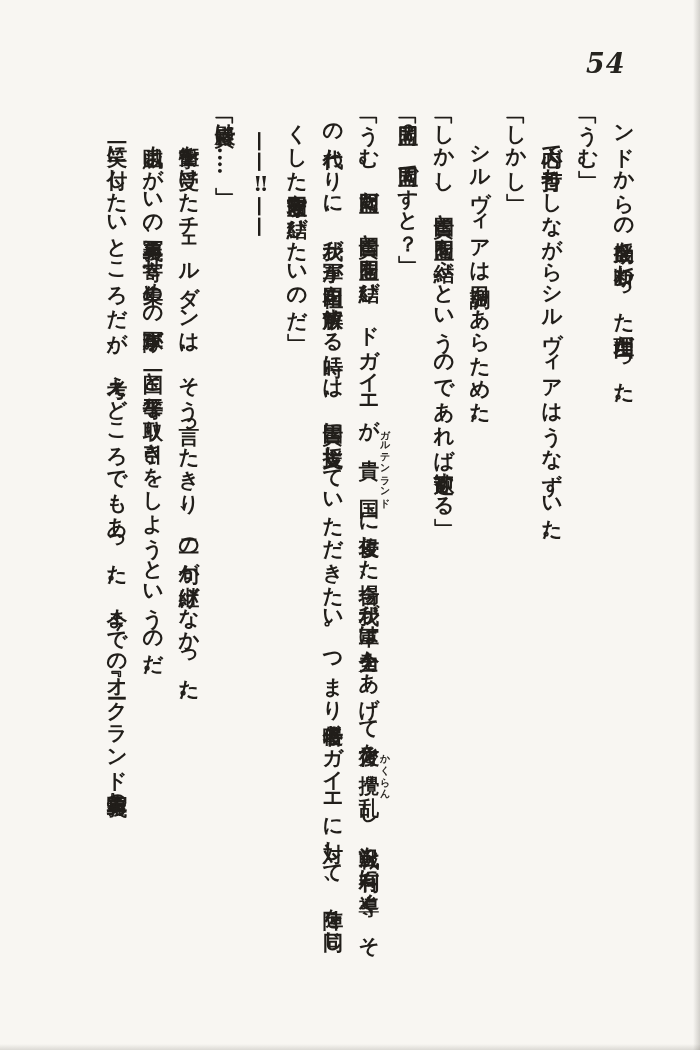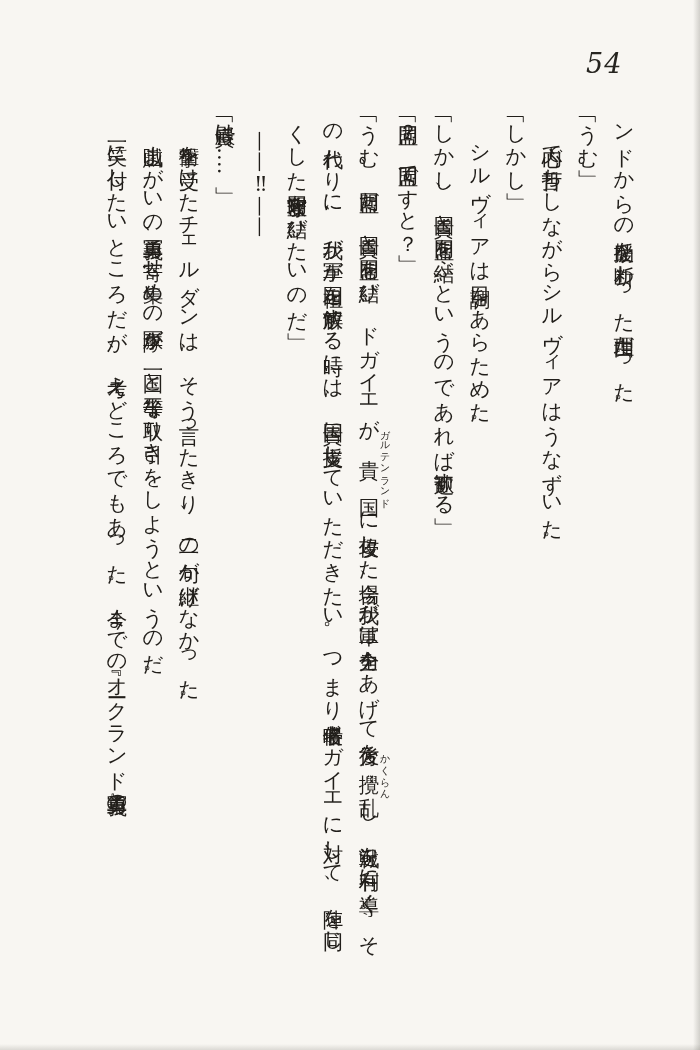--- a/index.html
+++ b/index.html
@@ -10,20 +10,21 @@
     width: 700px;
     height: 1050px;
     position: relative;
     overflow: hidden;
     background: #f8f6f2;
     font-family: "DejaVu Serif", "Liberation Serif", serif;
   }
   .page {
     position: absolute;
     inset: 0;
+    font-weight: bold;
   }
   .page-number {
     position: absolute;
     top: 48px;
     left: 586px;
     font-size: 27px;
     font-style: italic;
     color: #26241f;
     letter-spacing: 1px;
   }

